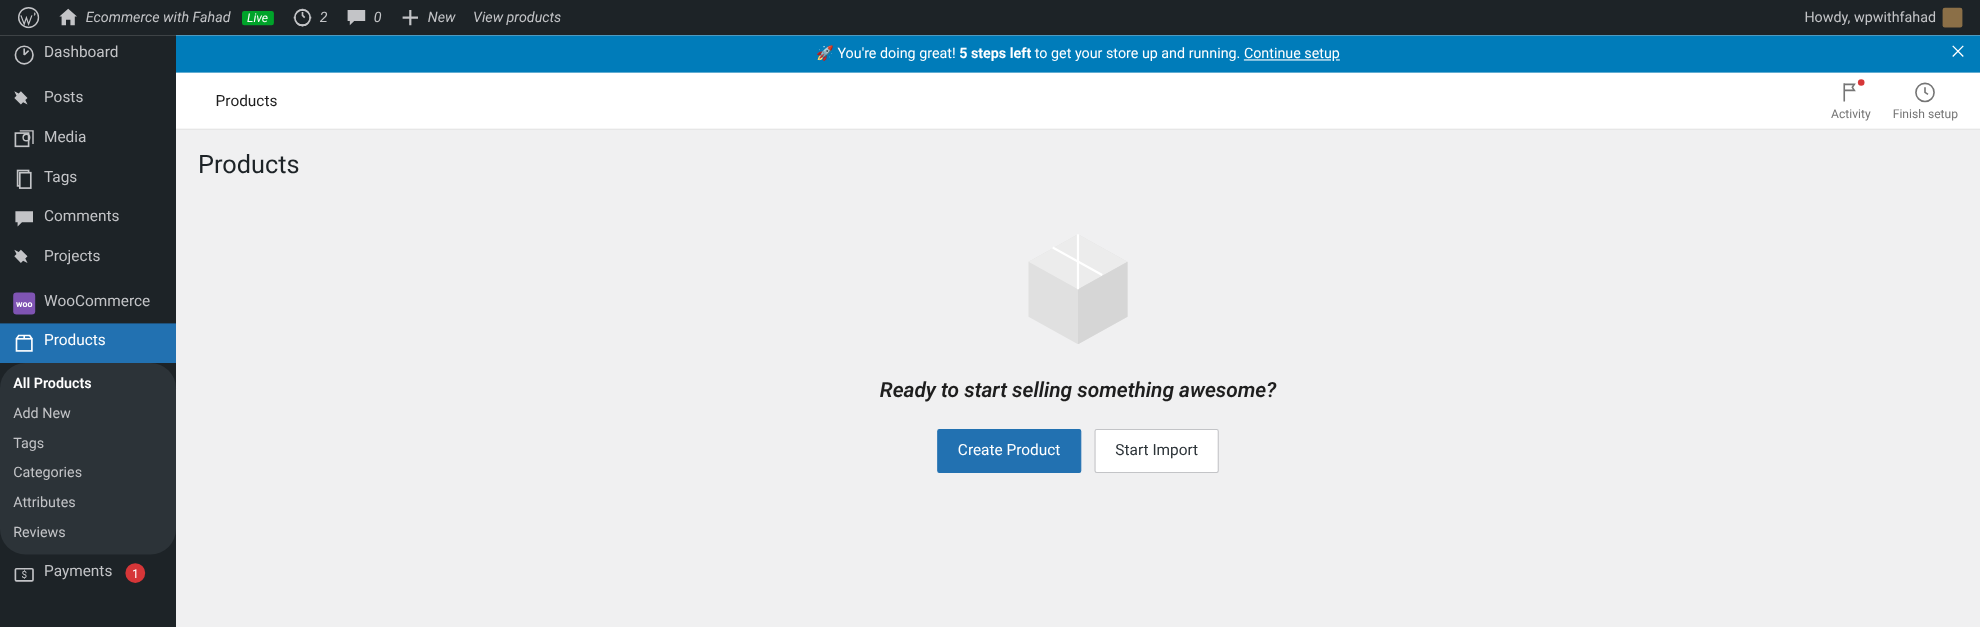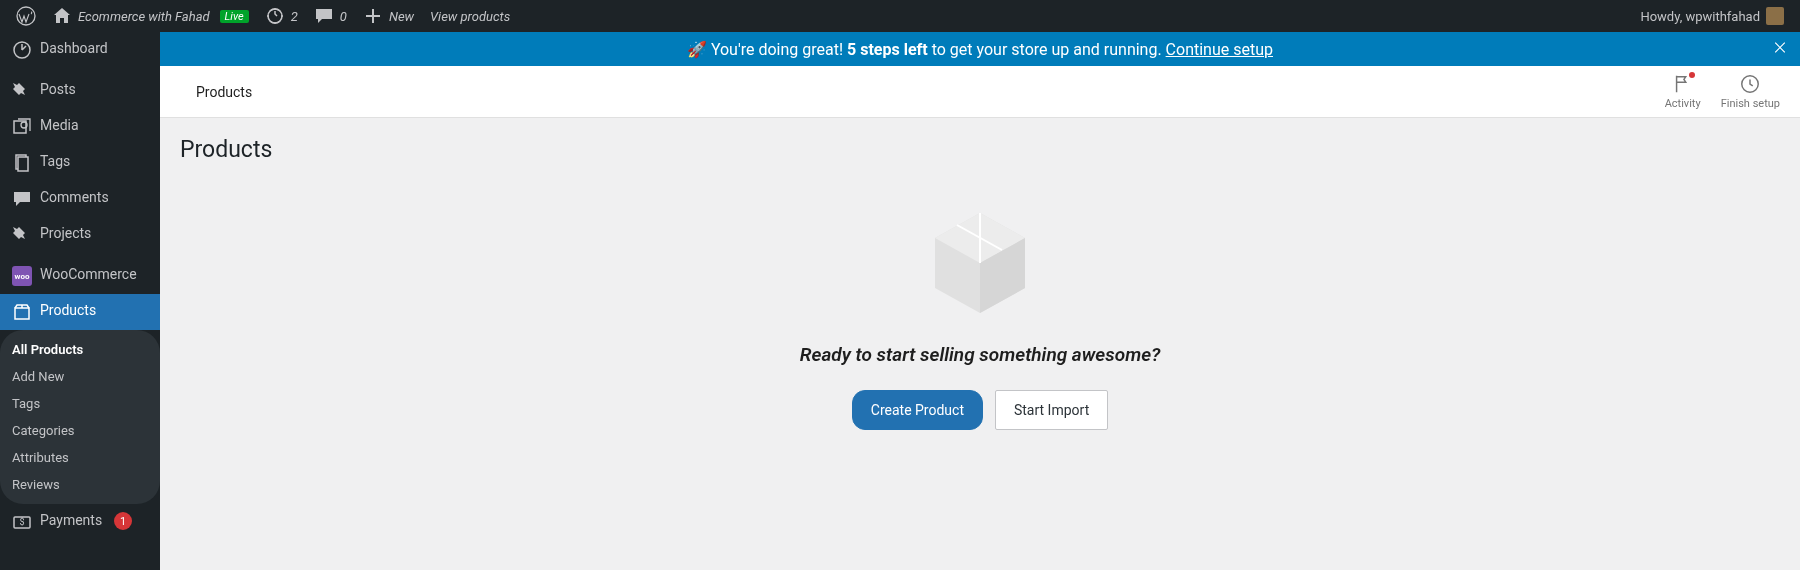--- a/index.html
+++ b/index.html
@@ -25,42 +25,42 @@
 .sidebar-icon { width: 20px; height: 20px; display: inline-flex; align-items: center; justify-content: center; fill: currentColor; }
 .submenu { background: #2c3338; padding: 6px 0; border-radius: 23px; }
 .submenu-item { padding: 6px 12px; font-size: 13px; color: #c3c4c7; cursor: pointer; }
 .submenu-item.current { color: #fff; font-weight: 600; }
 .badge-count { background: #d63638; color: #fff; border-radius: 9px; min-width: 18px; height: 18px; display: inline-flex; align-items: center; justify-content: center; font-size: 11px; padding: 0 5px; margin-left: 4px; }
 
 
 .main { flex: 1; display: flex; flex-direction: column; overflow: hidden; }
 
 
-.banner { background: #007cba; color: #fff; display: flex; align-items: center; justify-content: center; height: 34px; font-size: 16px; position: relative; }
+.banner { background: #007cba; color: #fff; display: flex; align-items: center; justify-content: center; height: 34px; font-size: 13px; position: relative; }
 .banner a { color: #fff; text-decoration: underline; }
 .banner-close { position: absolute; right: 12px; top: 50%; transform: translateY(-50%); cursor: pointer; font-size: 18px; }
 .banner strong { font-weight: 700; }
 
 
 .header-bar { background: #fff; border-bottom: 1px solid #e0e0e0; display: flex; align-items: center; justify-content: space-between; height: 52px; padding: 0 20px 0 36px; }
 .header-title { font-size: 14px; color: #1e1e1e; font-weight: 400; }
 .header-actions { display: flex; gap: 20px; }
 .header-action { display: flex; flex-direction: column; align-items: center; gap: 2px; cursor: pointer; font-size: 11px; color: #757575; justify-content: space-between; }
 .header-action-icon { width: 22px; height: 22px; position: relative; }
 .dot { position: absolute; width: 6px; height: 6px; background: #d63638; border-radius: 50%; top: -1px; right: -1px; }
 
 
 .content { padding: 18px 20px; flex: 1; overflow: auto; }
 .page-heading { font-size: 23px; font-weight: 400; color: #1d2327; margin-bottom: 30px; }
 .empty-state { text-align: center; margin-top: 40px; }
 .box-illustration { width: 100px; height: 110px; margin: 0 auto 30px; }
 .empty-heading { font-size: 19px; font-weight: 600; color: #1e1e1e; margin-bottom: 24px; font-style: italic; }
 .btn-row { display: flex; gap: 12px; justify-content: center; }
 .btn { padding: 0 18px; height: 40px; border-radius: 2px; font-size: 14px; cursor: pointer; border: 1px solid; display: inline-flex; align-items: center; }
-.btn-primary { background: #2271b1; color: #fff; border-color: #2271b1; border-radius: 13px; }
+.btn-primary { background: #2271b1; color: #fff; border-color: #2271b1; }
 .btn-secondary { background: #fff; color: #2c3338; border-color: #c3c4c7; }
 </style>
 </head>
 <body>
 
 <div class="admin-bar">
   <div class="admin-bar-left">
     <div class="admin-bar-item">
       <svg class="sidebar-icon" viewBox="0 0 20 20">
           <circle cx="10" cy="10" r="9" fill="none" stroke="currentColor" stroke-width="1.3"></circle>

